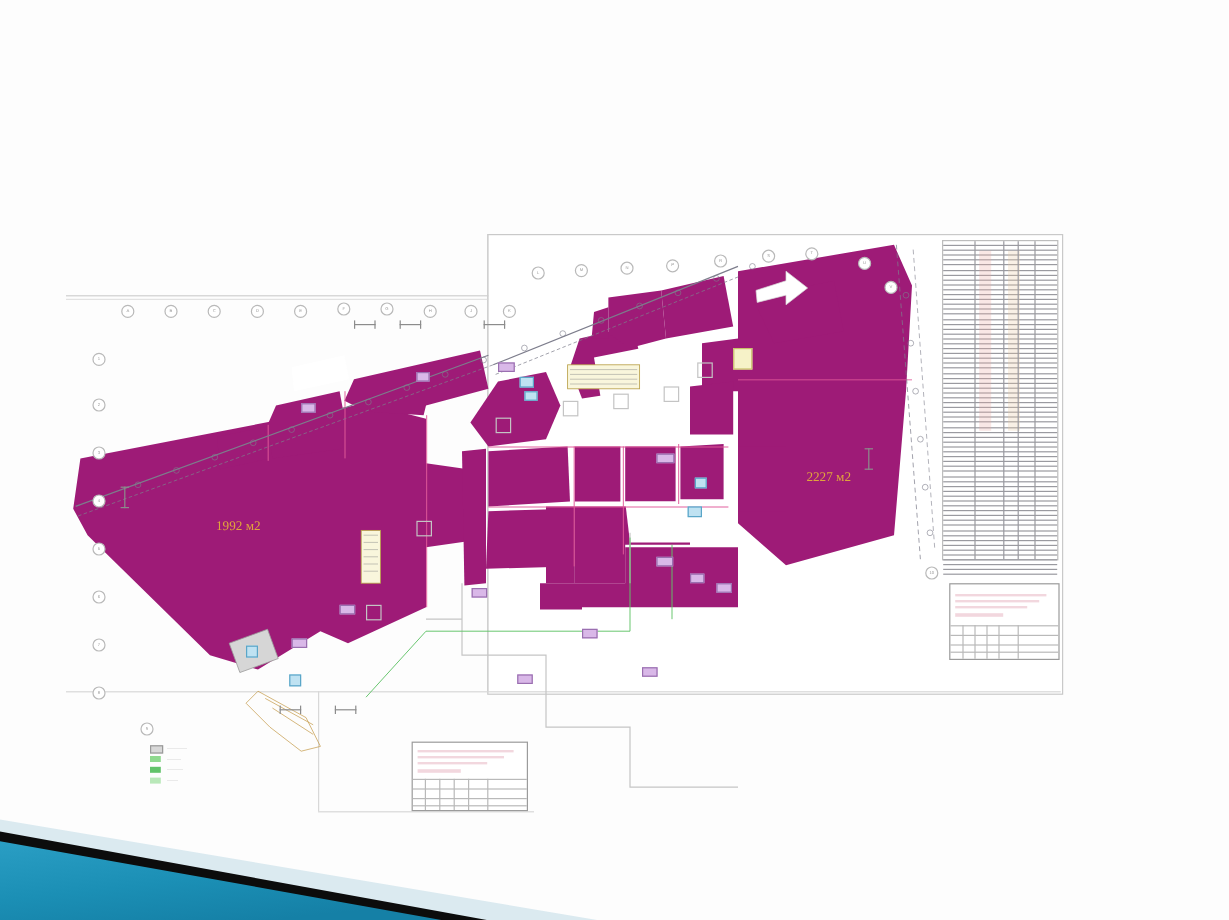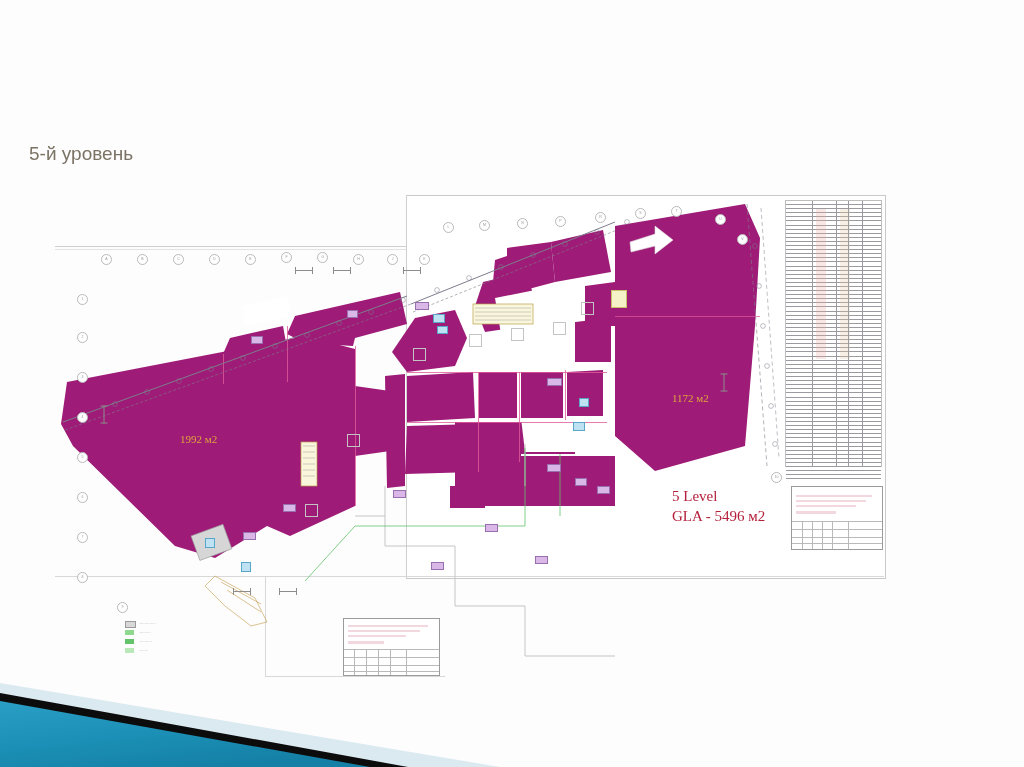--- a/index.html
+++ b/index.html
@@ -79,21 +79,20 @@
   
   #deco{position:absolute;left:0;bottom:0;width:1024px;height:130px;}
 </style>
 </head>
 <body>
 
 <div id="slide">
 
 
   <div id="subtitle">
-    <span class="l2">5-й уровень</span>
   </div>
 
   <div id="sheet">
 
     <div class="frame" id="frame-main"></div>
     <div class="hline" style="left:0;top:60px;width:352px;"></div>
     <div class="hline" style="left:0;top:63px;width:352px;background:#e2e2e2;"></div>
     <div class="vline" style="left:351px;top:9px;height:382px;"></div>
     <div class="hline" style="left:0;top:390px;width:829px;background:#d8d8d8;"></div>
     <div class="vline" style="left:210px;top:390px;height:100px;background:#d8d8d8;"></div>
@@ -256,26 +255,22 @@
     <div class="bub" style="left:22px;top:186px;">3</div>
     <div class="bub" style="left:22px;top:226px;">4</div>
     <div class="bub" style="left:22px;top:266px;">5</div>
     <div class="bub" style="left:22px;top:306px;">6</div>
     <div class="bub" style="left:22px;top:346px;">7</div>
     <div class="bub" style="left:22px;top:386px;">8</div>
     <div class="bub" style="left:62px;top:416px;">9</div>
     <div class="bub" style="left:716px;top:286px;">10</div>
 
     <div class="arealbl" id="lbl-2000">1992 м2</div>
-    <div class="arealbl" id="lbl-1172">1172 м2</div>
-
-    <div id="gla">
-      <div>5 Level</div>
-      <div>GLA - 5496 м2</div>
-    </div>
+    <div class="arealbl" id="lbl-1172">2227 м2</div>
+
 
     <div id="legend">
       <div class="tint" style="left:30px;background:#e8a9a2;"></div>
       <div class="tint" style="left:54px;background:#e8c9a2;"></div>
       <div class="lcolA"></div>
         <div class="lcolB"></div>
         <div class="lcolC"></div>
         <div class="lcolD"></div>
       <div class="lrow"></div>
         <div class="lrow"></div>

